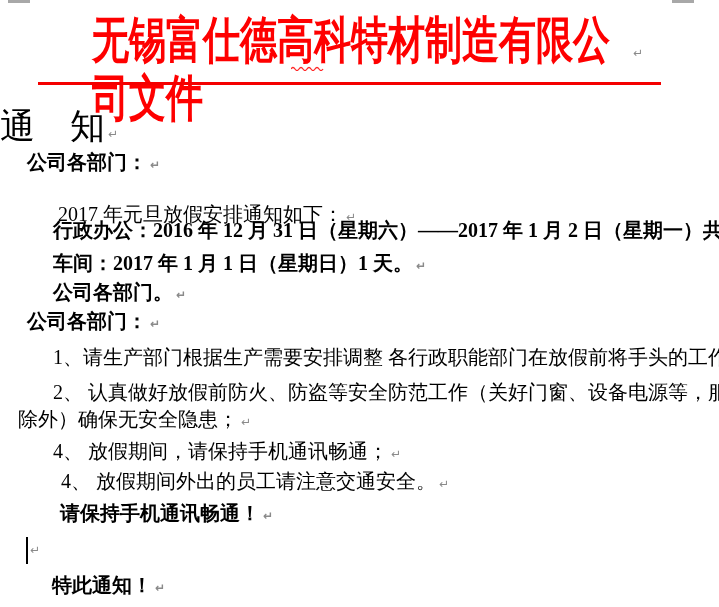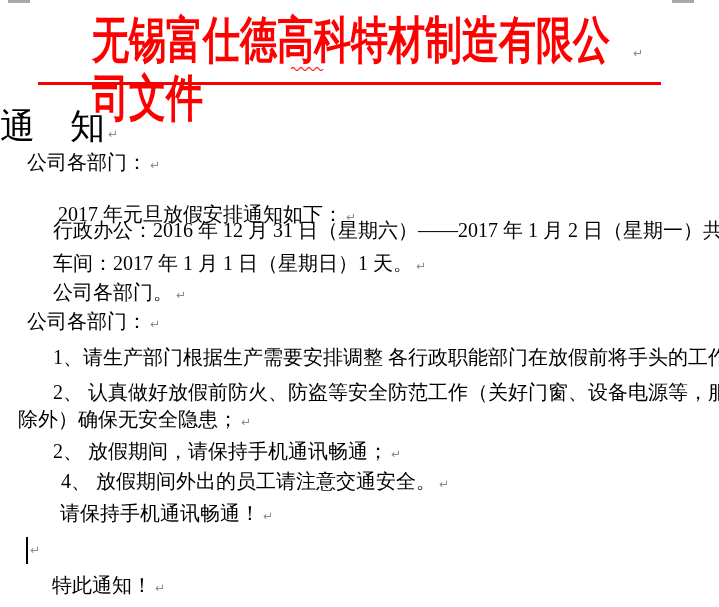--- a/index.html
+++ b/index.html
@@ -11,21 +11,21 @@
   .corner{position:absolute;height:3px;width:22px;background:#a8a8a8;top:0;}
   .letterhead{position:absolute;left:0;right:12px;top:12px;}
   .letterhead .lh-text{
     display:inline-block;font-size:50px;line-height:1.15;font-weight:bold;
     color:#fe0000;transform:scaleX(.74);letter-spacing:0;
   }
   .divider{position:absolute;left:38px;top:82px;width:623px;height:3px;background:#f40000;}
   .doc-title{position:absolute;left:0;right:0;top:103px;text-align:left;
     font-size:35px;font-weight:normal;color:#000;}
   .line{font-size:20px;line-height:1.15;color:#000;}
-  .b{font-weight:normal;}
+  .b{font-weight:bold;}
   .pmark{color:#8a8a8a;font-size:12px;font-family:"DejaVu Sans",sans-serif;
     margin-left:3px;vertical-align:baseline;}
   .pmark-abs{position:absolute;color:#8a8a8a;font-size:12px;
     font-family:"DejaVu Sans",sans-serif;}
   .cursor{position:absolute;left:26px;top:537px;width:2px;height:27px;background:#000;}
 </style>
 </head>
 <body>
 
 <div>
@@ -78,21 +78,21 @@
 
   <div class="abs line" style="left:53px;top:381px">
     <span>2、 认真做好放假前防火、防盗等安全防范工作（关好门窗、设备电源等，服务器、传真机</span>
   </div>
 
   <div class="abs line" style="left:18px;top:408px">
     <span>除外）确保无安全隐患；</span><span class="pmark">↵</span>
   </div>
 
   <div class="abs line" style="left:53px;top:440px">
-    <span>2、 放假期间，请保持手机通讯畅通；</span><span class="pmark">↵</span>
+    <span>4、 放假期间，请保持手机通讯畅通；</span><span class="pmark">↵</span>
   </div>
 
   <div class="abs line" style="left:61px;top:470px">
     <span>4、 放假期间外出的员工请注意交通安全。</span><span class="pmark">↵</span>
   </div>
 
   <div class="abs line b" style="left:60px;top:502px">
     <span>请保持手机通讯畅通！</span><span class="pmark">↵</span>
   </div>
 

